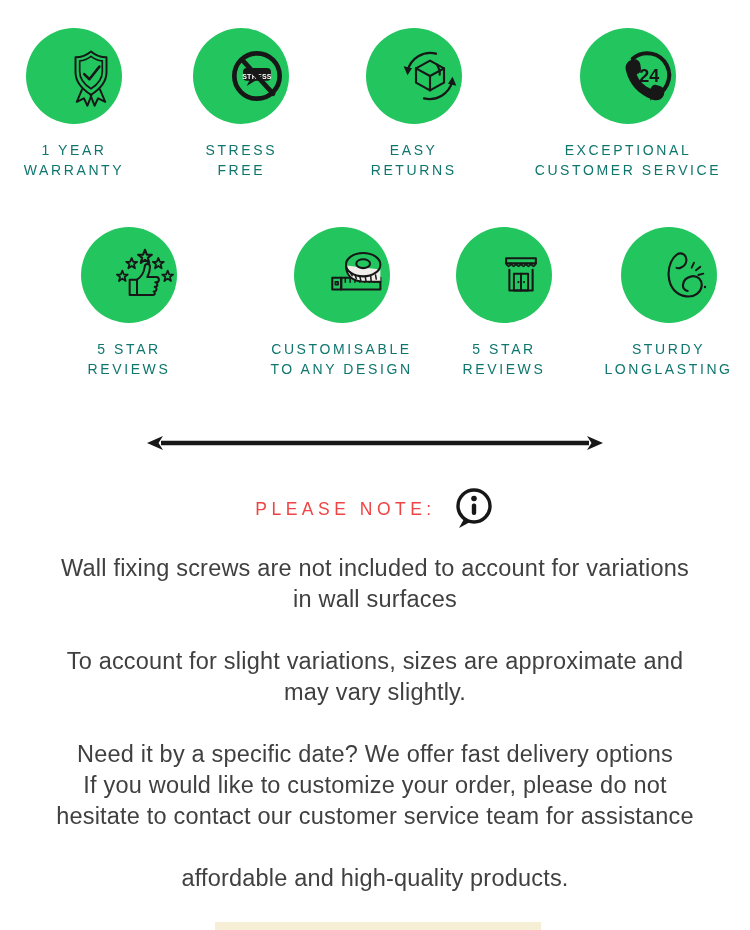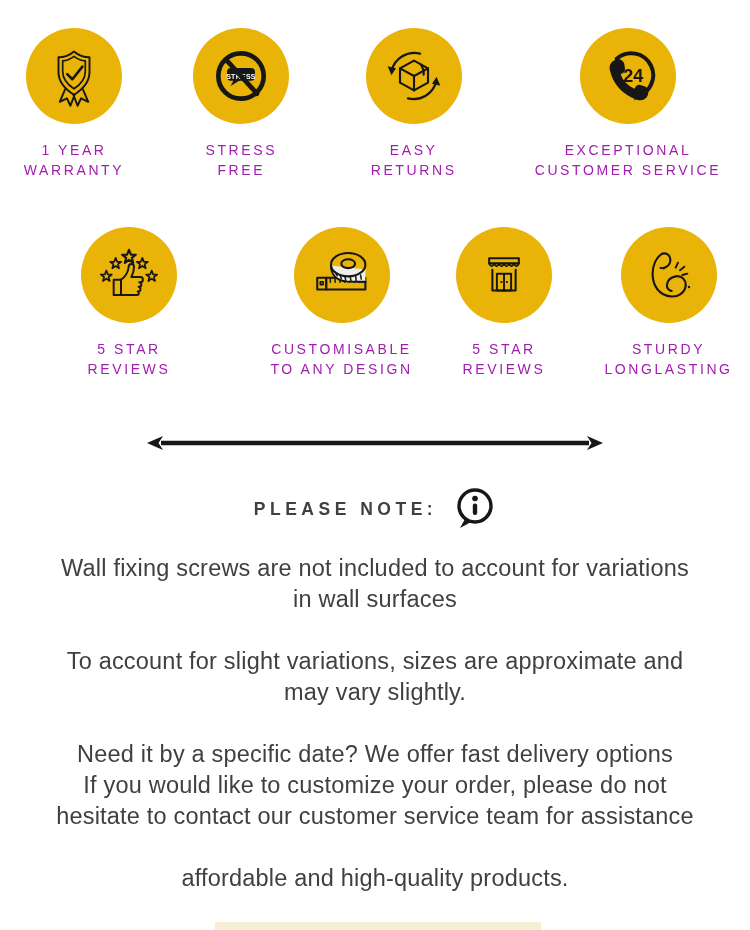--- a/index.html
+++ b/index.html
@@ -23,47 +23,47 @@
   .row1 .b2 { width: 140px; }
   .row1 .b3 { width: 150px; }
   .row1 .b4 { width: 224px; }
   .row2 .b1 { width: 130px; margin-left: 64px; }
   .row2 .b2 { width: 175px; margin-left: 60px; }
   .row2 .b3 { width: 130px; margin-left: 10px; }
   .row2 .b4 { width: 155px; margin-left: 22px; }
   .circle {
     width: 96px; height: 96px;
     border-radius: 50%;
-    background: #eab308;
-    display: flex; align-items: center; justify-content: center;
+    background: #22c55e;
+    display: flex; align-items: center; justify-content: flex-end;
   }
   .circle svg { display: block; }
   .badge-label {
     margin-top: 17px;
     text-align: center;
     font-size: 14px;
     line-height: 1.42;
     letter-spacing: 2.6px;
-    color: #a21caf;
+    color: #0f766e;
     font-weight: 500;
     white-space: nowrap;
   }
   
   .divider-wrap { margin-top: 54px; display: flex; justify-content: center; }
   
   .note-row {
     margin-top: 33px;
     display: flex; align-items: center; justify-content: center;
     gap: 15px;
   }
   .note-label {
     font-size: 17.5px;
     letter-spacing: 4.5px;
-    color: #404040;
-    font-weight: 700;
+    color: #ef4444;
+    font-weight: 400;
   }
   
   .paragraphs { margin-top: 18px; }
   .para { text-align: center; margin-bottom: 31px; }
   .para .line {
     font-size: 23.5px;
     line-height: 31px;
     color: #404040;
     letter-spacing: 0.2px;
   }

